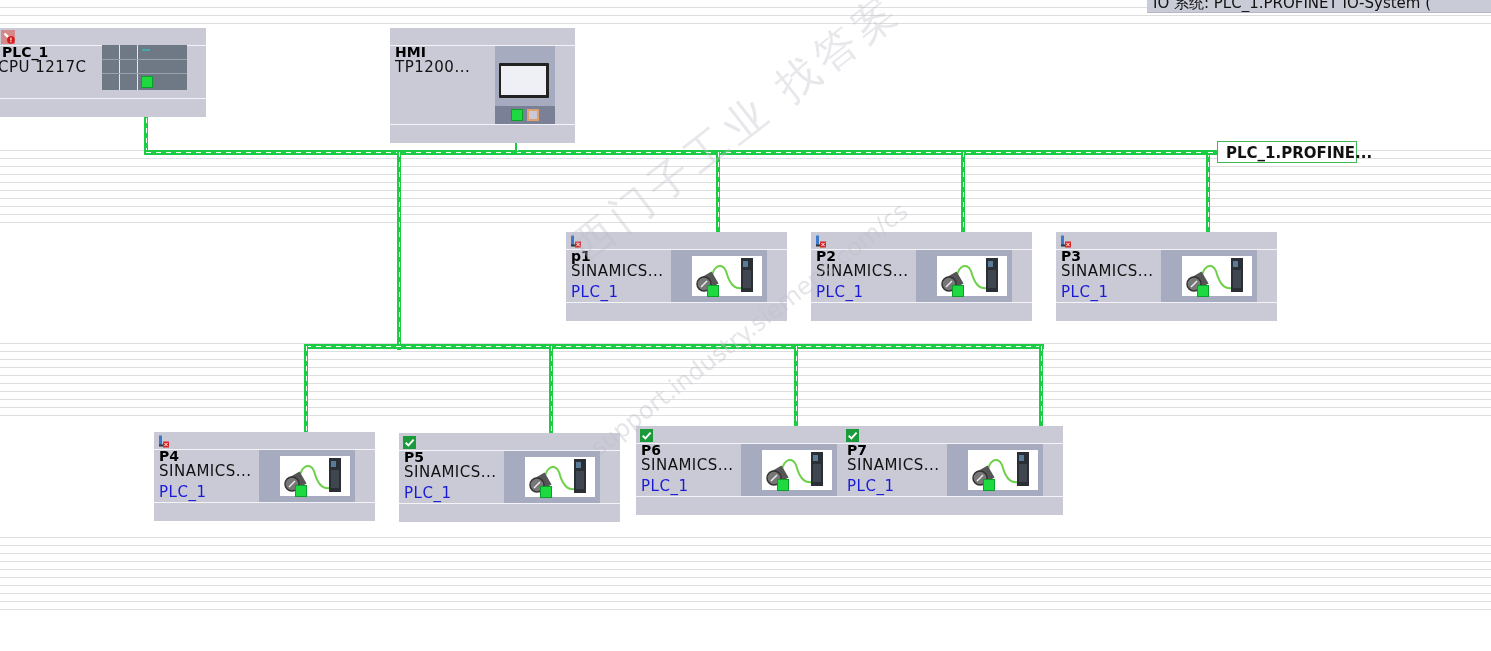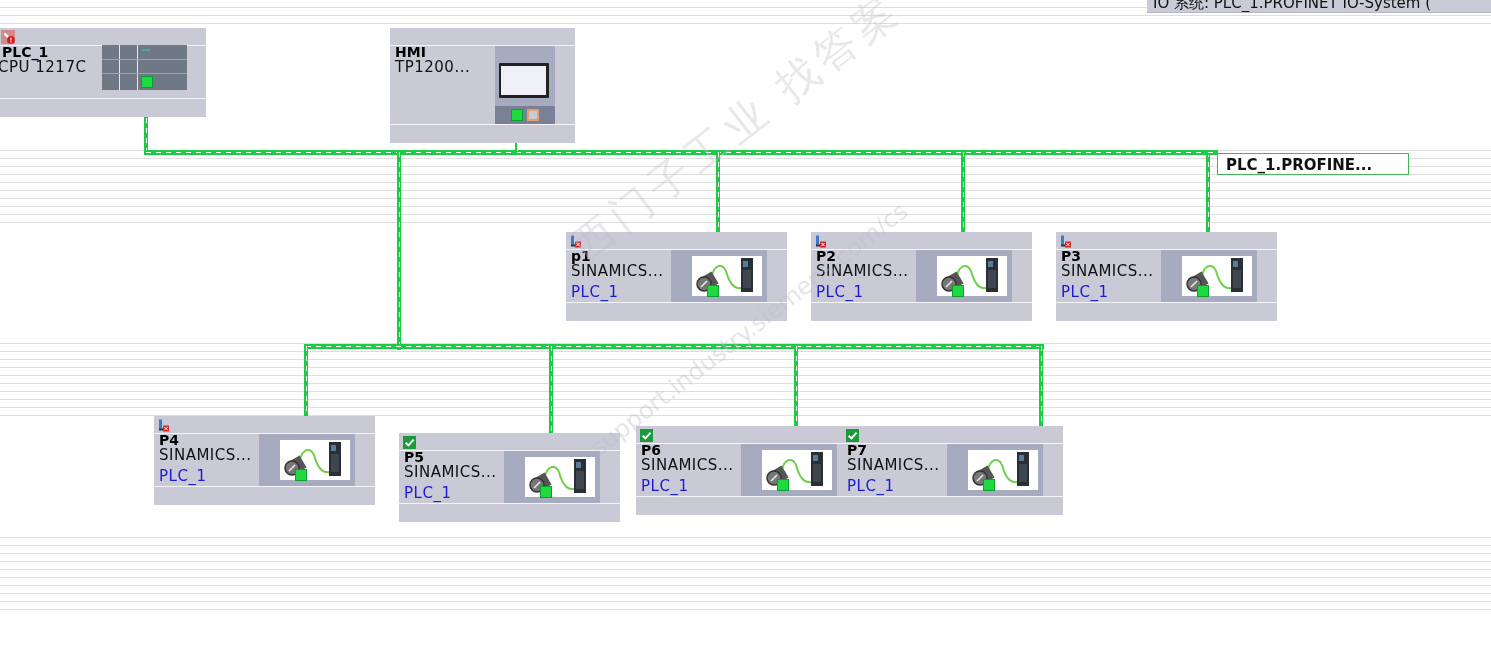--- a/index.html
+++ b/index.html
@@ -30,21 +30,21 @@
   .device .imgbox { position:absolute; left:105px; top:18px; width:96px; height:52px; background:#a6abc0; }
   .device .imgwhite { position:absolute; left:21px; top:6px; width:70px; height:40px; background:#fff; }
   .port { position:absolute; width:10px; height:10px; background:#1ed940; border:1px solid #0aa02a; }
   .bus-h { position:absolute; height:5px; background:#1ccc44; }
   .bus-h::after { content:""; position:absolute; left:2px; right:2px; top:2px; height:1px;
     background-image: repeating-linear-gradient(to right, #ffffff 0px, #ffffff 5px, transparent 5px, transparent 10px); }
   .bus-v { position:absolute; width:4px; background:#1ccc44; }
   .bus-v::after { content:""; position:absolute; top:2px; bottom:2px; left:1.5px; width:1px;
     background-image: repeating-linear-gradient(to bottom, #ffffff 0px, #ffffff 5px, transparent 5px, transparent 10px); }
   .netlabel {
-    position:absolute; left:1217px; top:153px; width:192px; height:22px; background:#fff;
+    position:absolute; left:1217px; top:141px; width:140px; height:22px; background:#fff;
     border:1px solid #3fb85a; font-size:15px; font-weight:bold; color:#111; line-height:22px;
     padding-left:8px; box-sizing:border-box; white-space:nowrap;
   }
   .watermark {
     position:absolute; left:560px; top:230px; font-size:42px; color:rgba(190,190,200,0.35);
     transform:rotate(-38deg); transform-origin:left top; white-space:nowrap; pointer-events:none;
     font-family:"DejaVu Sans", sans-serif; letter-spacing:6px;
   }
   .watermark2 {
     position:absolute; left:585px; top:440px; font-size:24px; color:rgba(190,190,200,0.4);
@@ -194,21 +194,21 @@
           <circle cx="12" cy="28" r="7" fill="#777" stroke="#333" stroke-width="1.5"></circle>
           <line x1="9" y1="31" x2="15" y2="25" stroke="#eee" stroke-width="1.5"></line>
           <rect x="49" y="2" width="12" height="34" fill="#2a2f36"></rect>
           <rect x="51" y="5" width="5" height="6" fill="#5a7a9a"></rect>
           <rect x="51" y="14" width="8" height="18" fill="#3f464f"></rect>
         </svg>
       </div>
     </div>
     <div class="port" style="left: 141px; top: 53px;"></div>
   </div>
-    <div class="device" style="left: 154px; top: 416px;">
+    <div class="device" style="left: 154px; top: 432px;">
     <div class="sep1"></div>
     <div class="sep2"></div>
     <svg class="status-icon" viewBox="0 0 12 12" style="width:12px;height:13px;">
         <rect x="1" y="0" width="3" height="10" fill="#3a7ac8"></rect>
         <rect x="1" y="9" width="5" height="2" fill="#333"></rect>
         <rect x="5" y="6" width="6" height="6" fill="#d62020"></rect>
         <path d="M6.3 7.3 L9.7 10.7 M9.7 7.3 L6.3 10.7" stroke="#fff" stroke-width="1"></path>
       </svg>
     <div class="name">P4</div>
     <div class="type">SINAMICS...</div>

